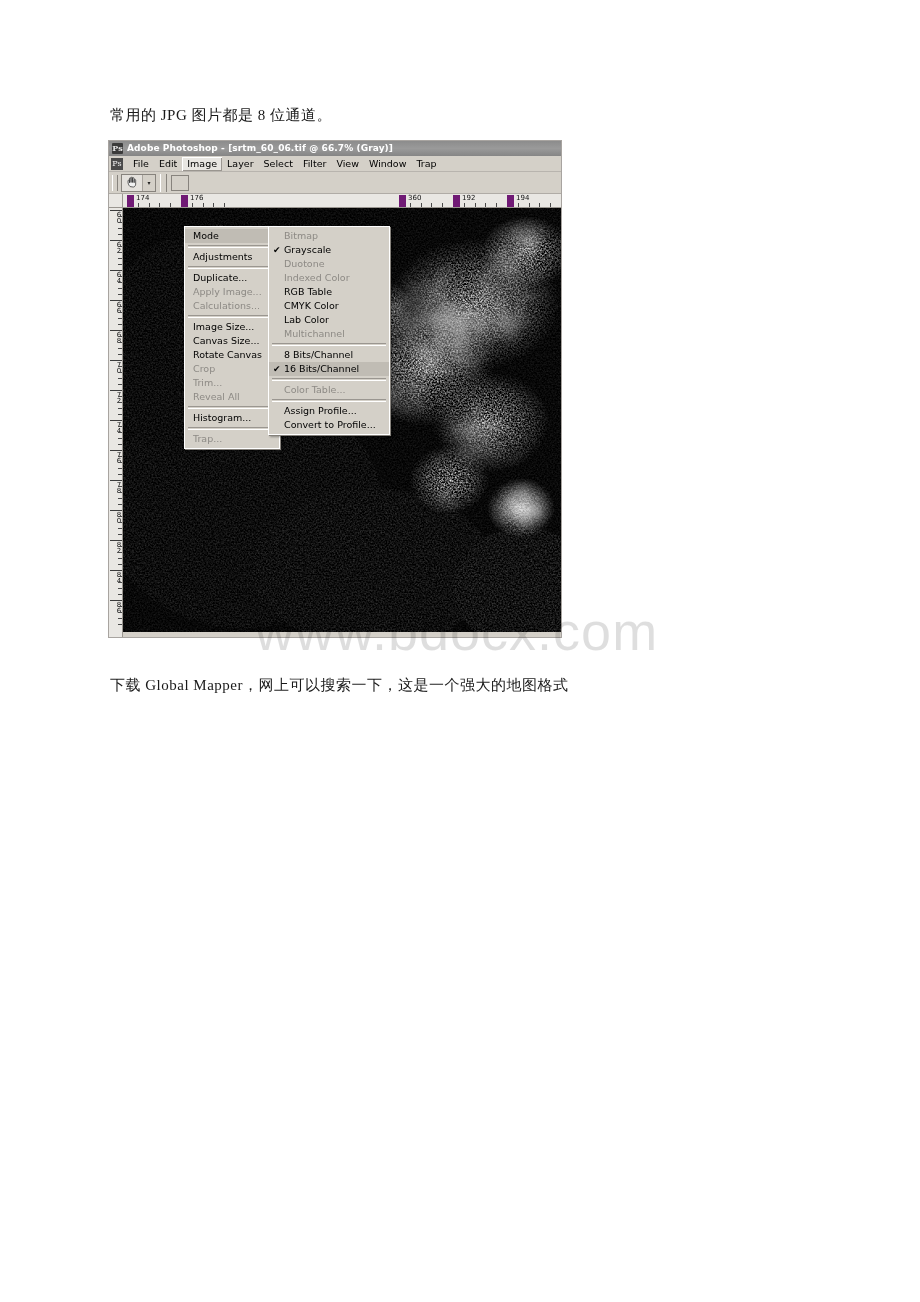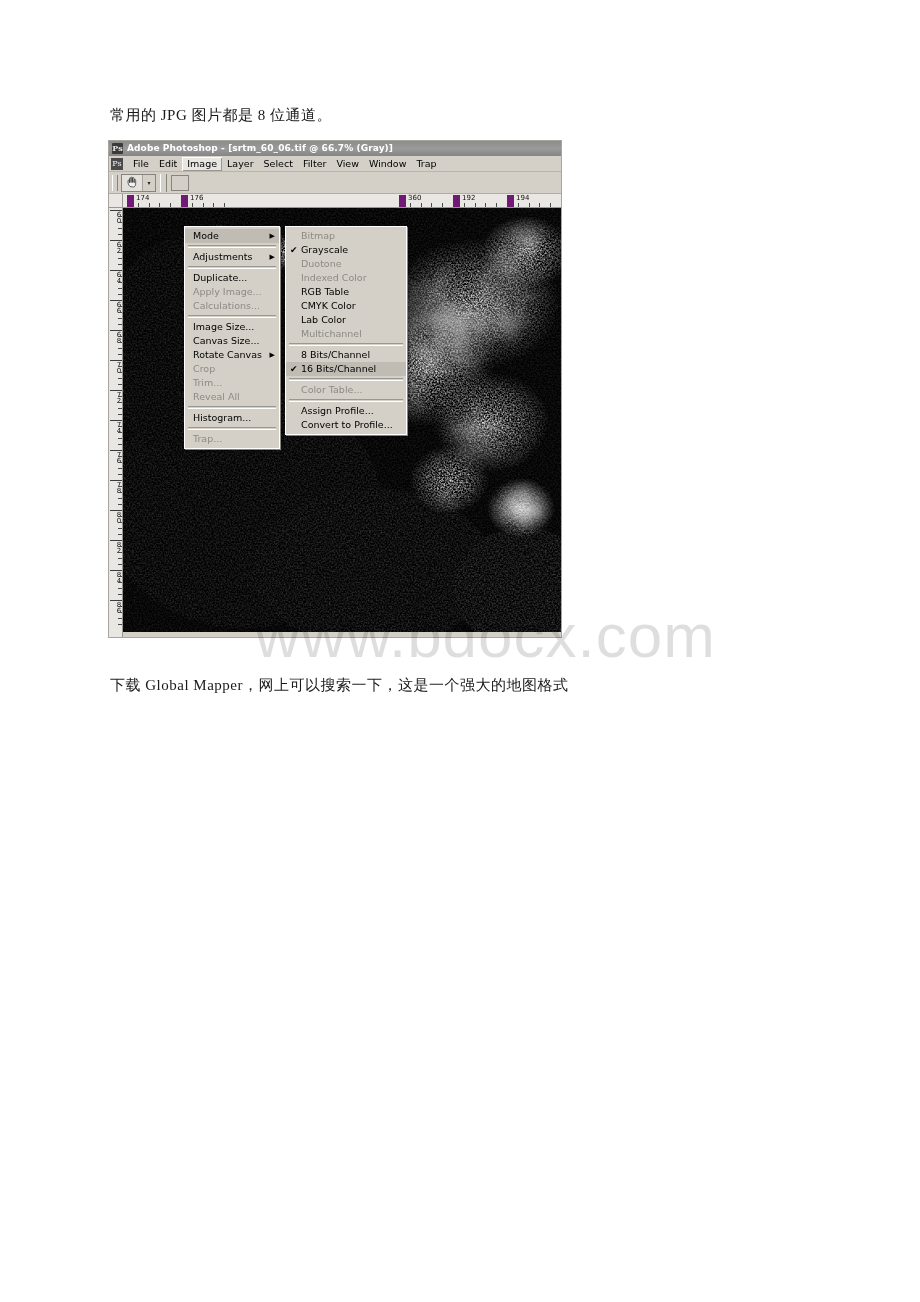--- a/index.html
+++ b/index.html
@@ -216,21 +216,21 @@
     background: #000000;
     overflow: hidden;
   }
   #noise-svg { position: absolute; left:0; top:0; width: 100%; height: 100%; display:block; }
 
   
   #page-watermark {
     position: absolute;
     left: 255px; top: 600px;
     font-family: "Liberation Sans", sans-serif;
-    font-size: 62px;
+    font-size: 54px;
     color: rgba(0,0,0,0.13);
     letter-spacing: 1px;
     white-space: nowrap;
     pointer-events: none;
     z-index: 5;
   }
 
   
   .menu-panel {
     position: absolute;
@@ -240,21 +240,21 @@
     box-sizing: border-box;
     z-index: 40;
     font-family: "DejaVu Sans", sans-serif;
   }
   #menu-image {
     left: 75px; top: 32px;
     width: 96px;
     padding: 2px 0;
   }
   #menu-mode {
-    left: 176px; top: 32px;
+    left: 159px; top: 32px;
     width: 122px;
     padding: 2px 0;
   }
   .menu-item {
     height: 14px;
     display: flex;
     align-items: center;
     font-size: 9.5px;
     color: #000000;
     padding: 0 4px 0 4px;

